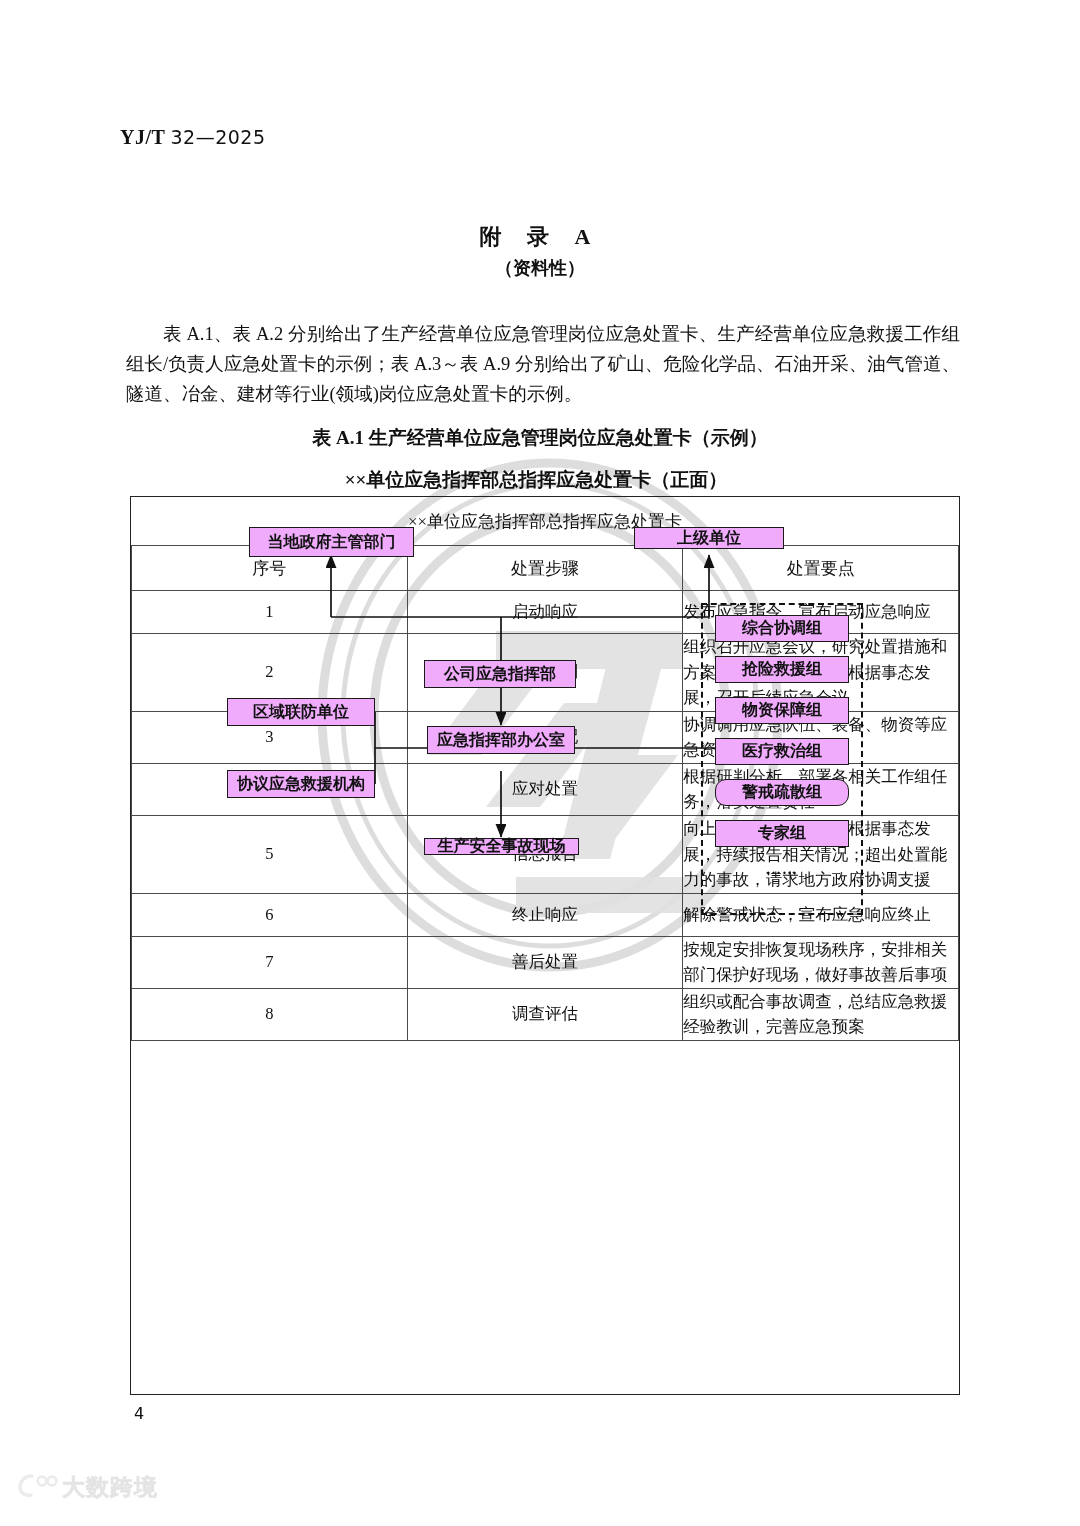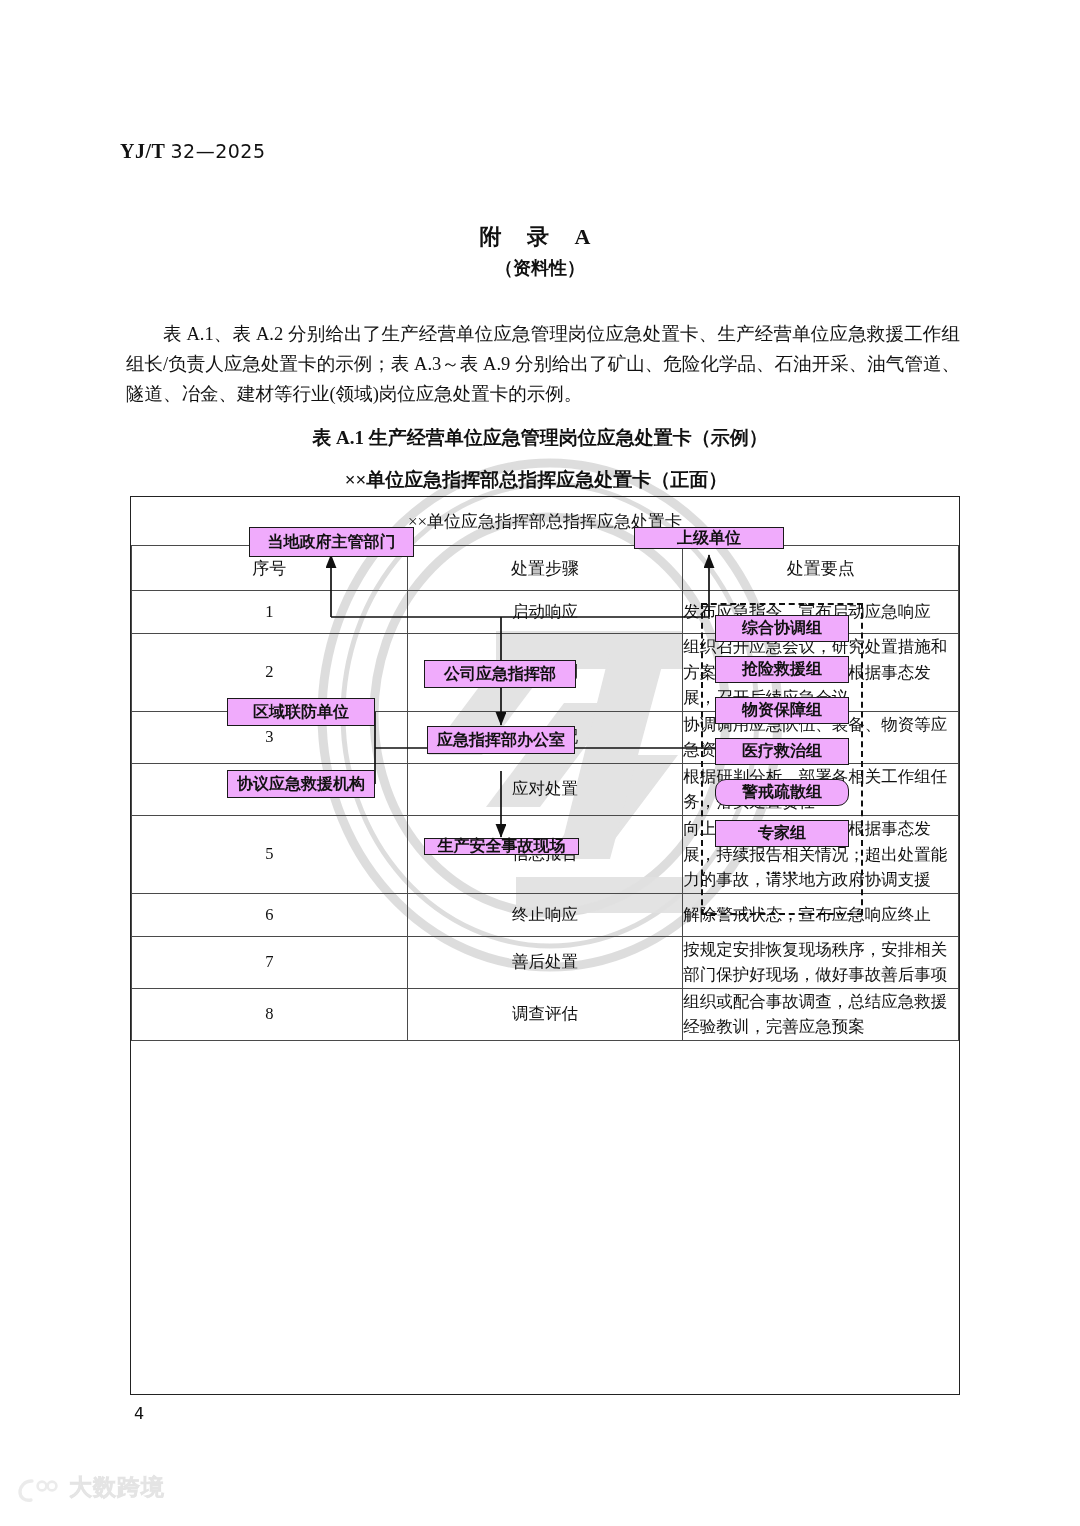--- a/index.html
+++ b/index.html
@@ -19,21 +19,21 @@
     left:310px;top:455px;
     width:480px;height:520px;
     pointer-events:none;
     z-index:5;
     opacity:.62;
   }
   .seal svg{width:100%;height:100%;display:block;}
 
   
   .runhead{
-    position:absolute;left:120px;top:140px;
+    position:absolute;left:120px;top:126px;
     font-size:20px;letter-spacing:.5px;
     font-family:"Liberation Serif",serif;
     font-weight:700;
   }
   .runhead .num{font-weight:400;font-family:"DejaVu Sans",sans-serif;font-size:19px;}
 
   
   .annex-title{
     position:absolute;left:0;right:0;top:222px;
     text-align:center;font-size:22px;font-weight:700;
@@ -134,21 +134,21 @@
 
   
   .pagenum{
     position:absolute;left:134px;top:1404px;
     font-size:16px;font-family:"DejaVu Sans",sans-serif;
   }
 
   
   .sitelogo{
     position:absolute;left:18px;top:1472px;
-    display:flex;align-items:flex-end;gap:7px;
+    display:flex;align-items:flex-start;
     opacity:.55;
   }
   .sitelogo .mark{width:44px;height:26px;}
   .sitelogo .wordmark{
     font-size:23px;font-weight:700;color:#d9d9d9;
     font-family:"Liberation Sans",sans-serif;
     letter-spacing:1px;
     -webkit-text-stroke:0.6px #cfcfcf;
   }
 </style>

